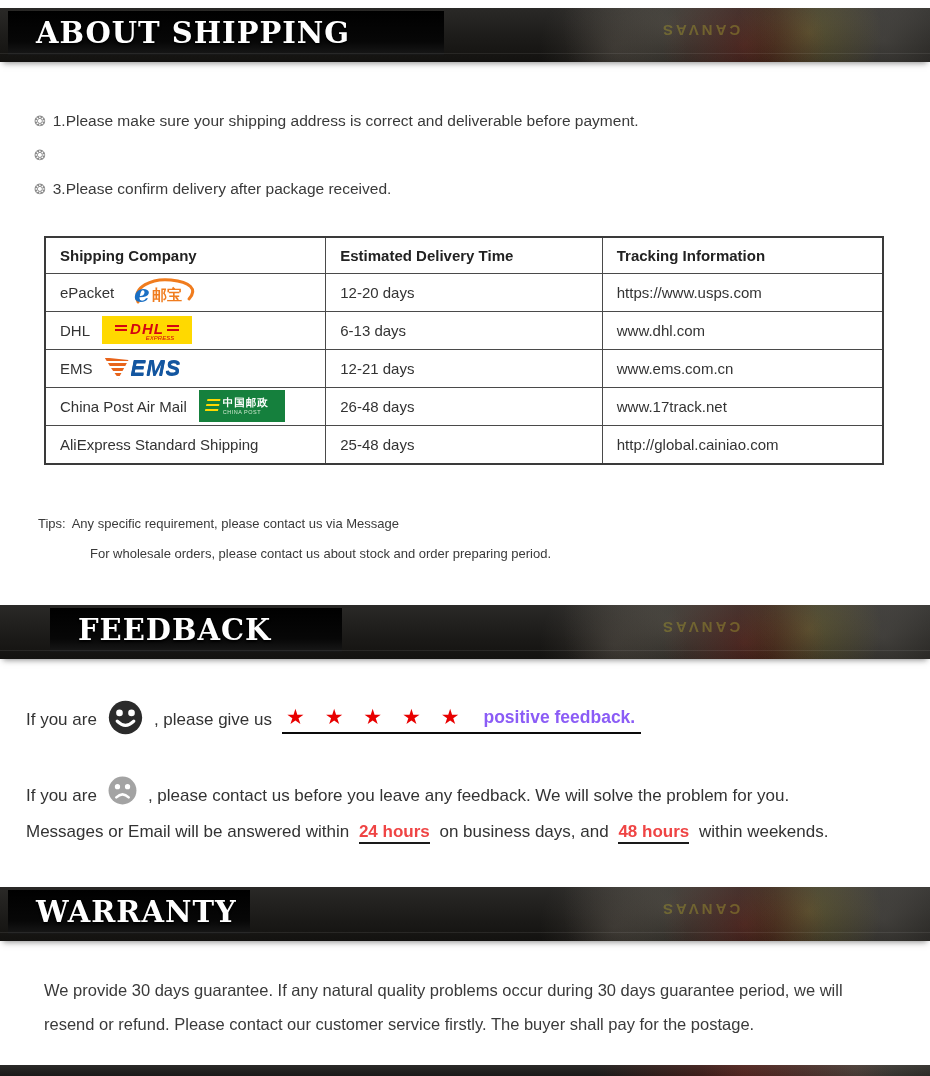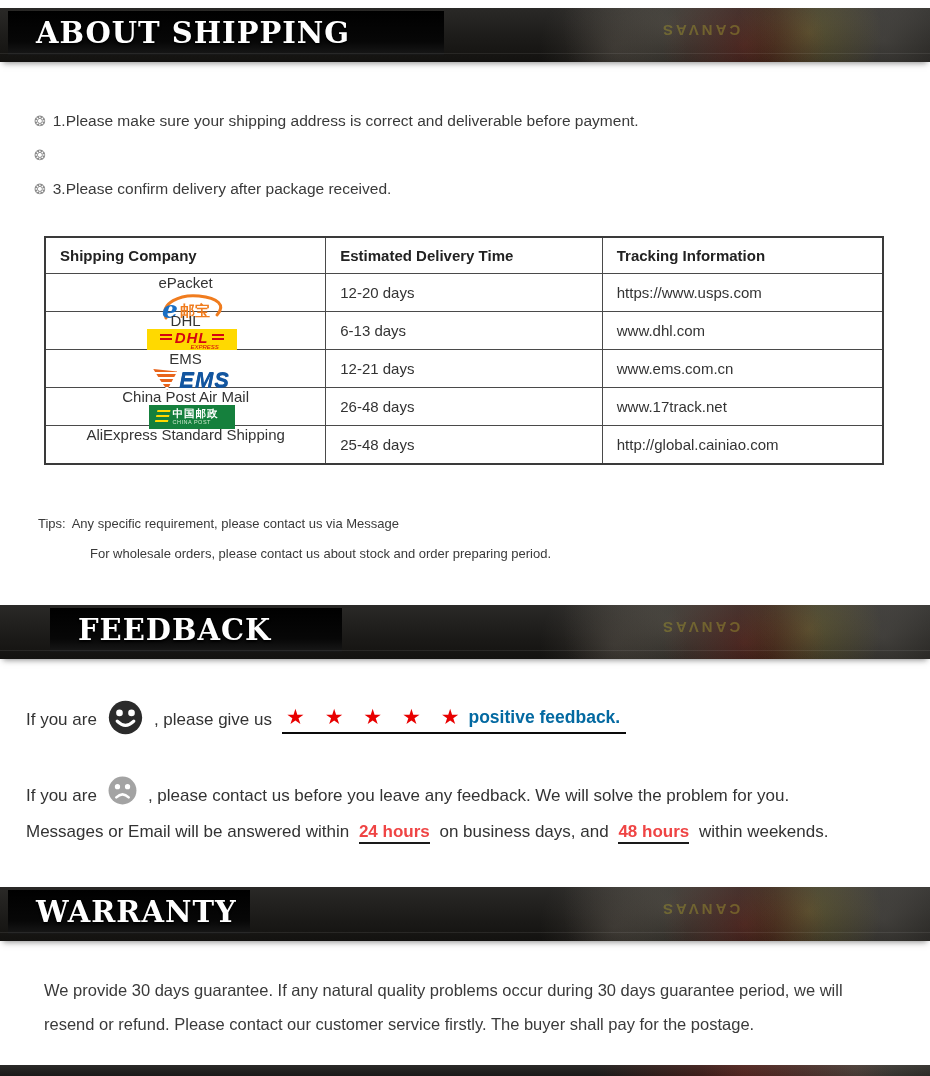--- a/index.html
+++ b/index.html
@@ -52,21 +52,21 @@
   .ship-table{
     margin:30px 0 0 44px; width:840px; border-collapse:collapse;
     font-size:15px; color:#333;
   }
   .ship-table th, .ship-table td{
     border:1px solid #4a4a4a; text-align:left; padding:0 14px; vertical-align:middle;
   }
   .ship-table{ border:2px solid #3a3a3a; }
   .ship-table th{ height:36px; font-size:15px; color:#222; }
   .ship-table td{ height:37px; }
-  .company-cell{ display:flex; align-items:center; height:37px;flex-direction:column; }
+  .company-cell{ display:flex; align-items:center; height:37px; }
   .company-name{ white-space:nowrap; }
 
   
   .logo{ display:inline-flex; align-items:center; margin-left:12px; }
   .dhl{
     flex-direction:column; justify-content:center; background:#ffd900;
     width:90px; height:28px; padding-top:2px;
   }
   .dhl-row{ display:flex; align-items:center; gap:3px; }
   .dhl-line{ width:12px; height:6px; border-top:2px solid #d40511; border-bottom:2px solid #d40511; }
@@ -95,21 +95,21 @@
   .tips{ margin:44px 0 16px 38px; font-size:13px; line-height:30px; color:#3a3a3a; }
   .tips-line2{ padding-left:52px; }
   .tips-label{ margin-right:6px; }
 
   
   .fb-banner{ margin-top:36px; }
   .fb-positive{ margin:40px 0 0 26px; display:flex; align-items:center; font-size:17px; color:#333; }
   .face{ margin:0 10px; flex:0 0 auto; }
   .underline-group{ border-bottom:2.5px solid #0a0a0a; padding:0 6px 3px 4px; margin-left:10px; display:inline-flex; align-items:center; }
   .stars{ color:#e80000; font-size:21px; letter-spacing:7px; margin-right:2px; white-space:nowrap; }
-  .positive-label{ font-weight:bold; color:#0369a1; font-size:17.5px; }
+  .positive-label{ font-weight:bold; color:#8b5cf6; font-size:17.5px;margin-left:15px; }
   .fb-negative{ margin:34px 26px 0 26px; font-size:17px; line-height:31px; color:#333; }
   .fb-neg-line1{ display:flex; align-items:center; }
   .hours{ font-weight:bold; color:#ef4444; border-bottom:2.5px solid #1a1a1a; padding-bottom:1px; margin:0 5px; }
 
   
   .wr-banner{ margin-top:40px; }
   .warranty-text{ margin:32px 46px 0 44px; font-size:16.5px; line-height:34px; color:#3a3a3a; }
 
   
   .bottom-strip{

